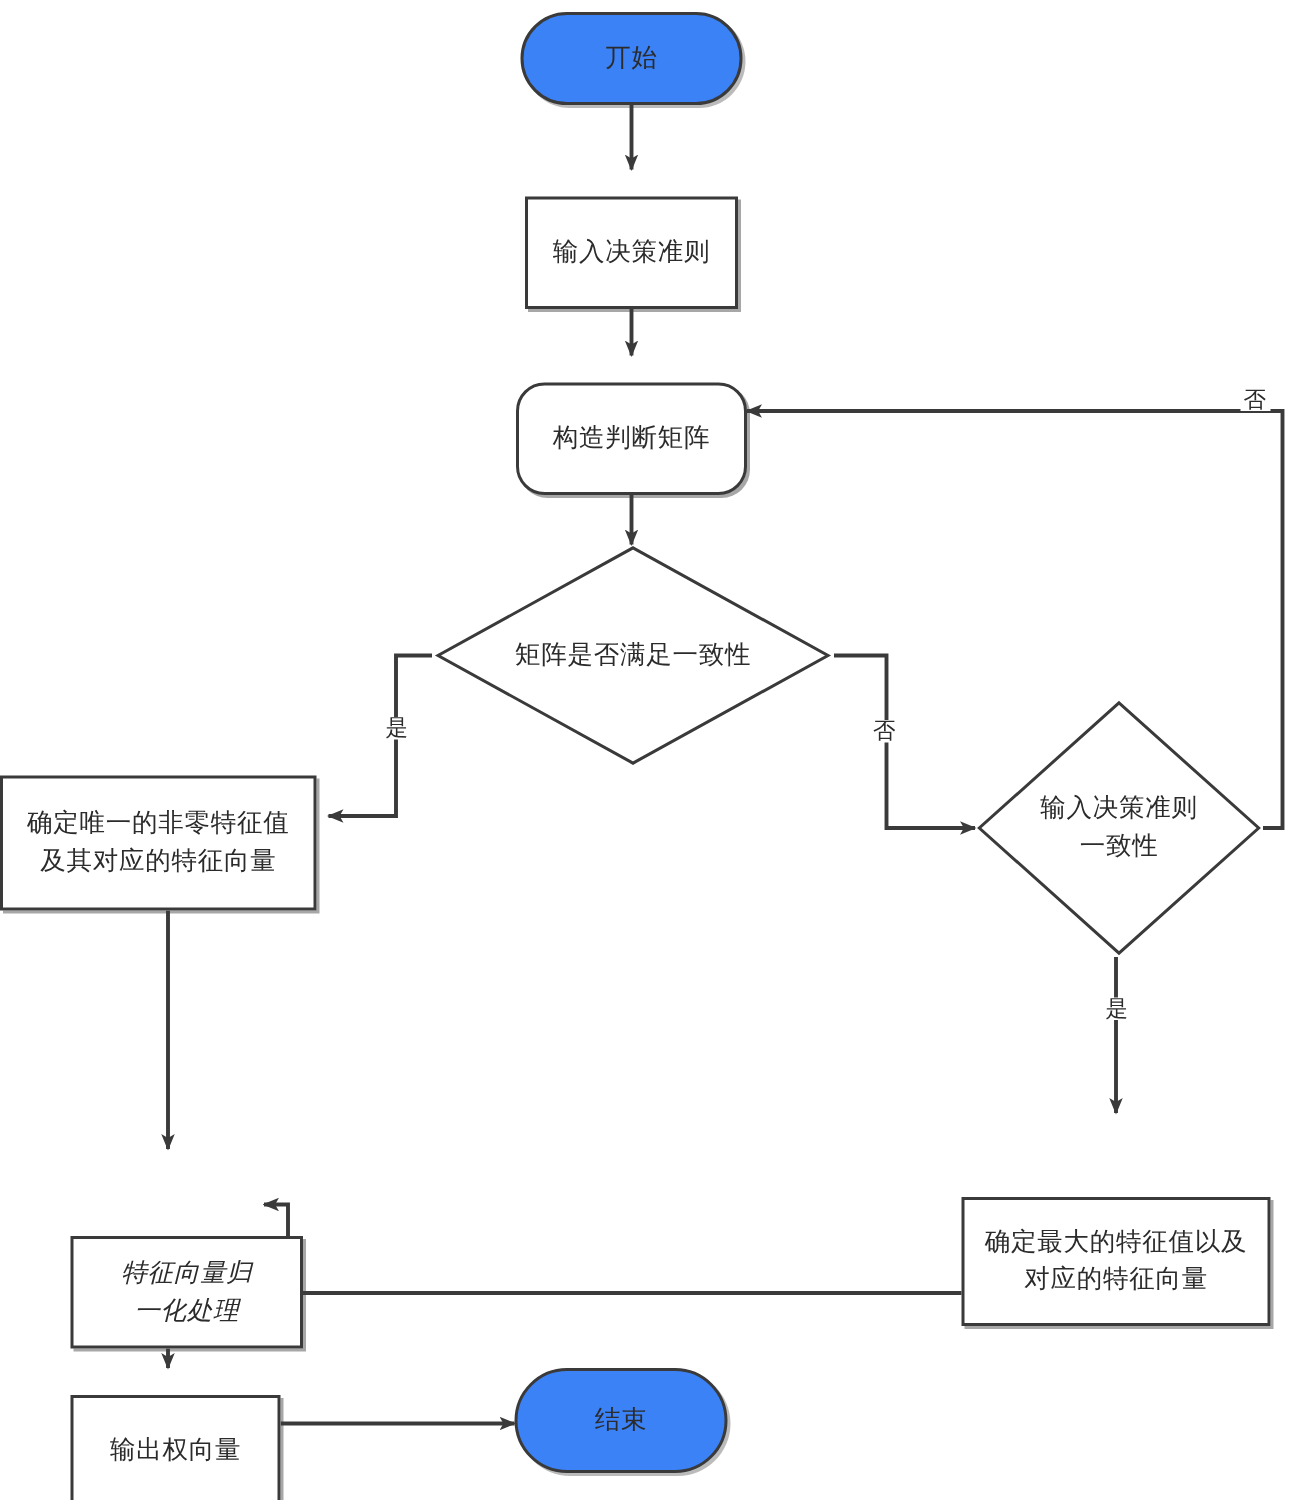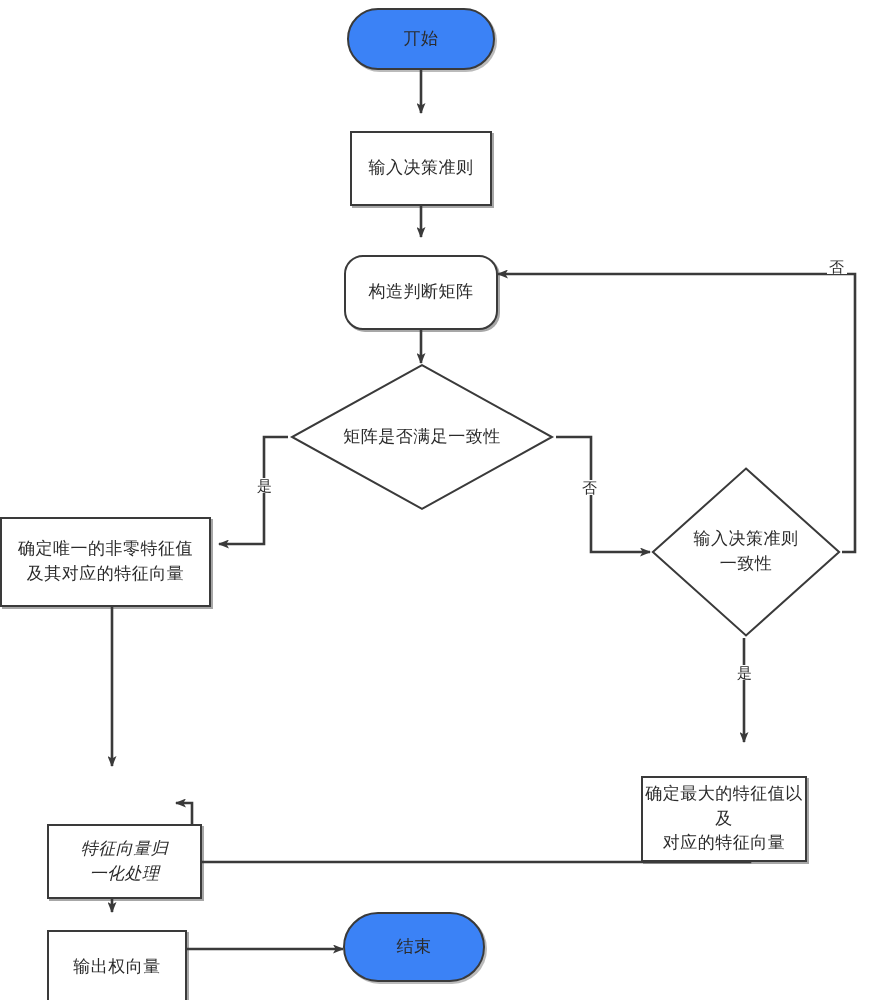--- a/index.html
+++ b/index.html
@@ -130,21 +130,21 @@
   </div>
 
   <div class="node decision" style="left: 650px; top: 466px; width: 192px; height: 172px;">
     <svg class="diamond-shape" viewBox="0 0 100 100" preserveAspectRatio="none">
       <polygon points="50,1.5 98.5,50 50,98.5 1.5,50" fill="#ffffff" stroke="#3a3a3a" stroke-width="2" vector-effect="non-scaling-stroke"></polygon>
     </svg>
     <span class="label">输入决策准则
 一致性</span>
   </div>
 
-  <div class="node process" style="left: 641px; top: 758px; width: 166px; height: 86px;">
+  <div class="node process" style="left: 641px; top: 780px; width: 206px; height: 86px;">
     <span class="label">确定最大的特征值以及
 对应的特征向量</span>
   </div>
 
   <div class="node process" style="left: 47px; top: 806px; width: 155px; height: 75px; font-style: italic;">
     <span class="label">特征向量归
 一化处理</span>
   </div>
 
   <div class="node process" style="left: 47px; top: 912px; width: 140px; height: 75px;">

